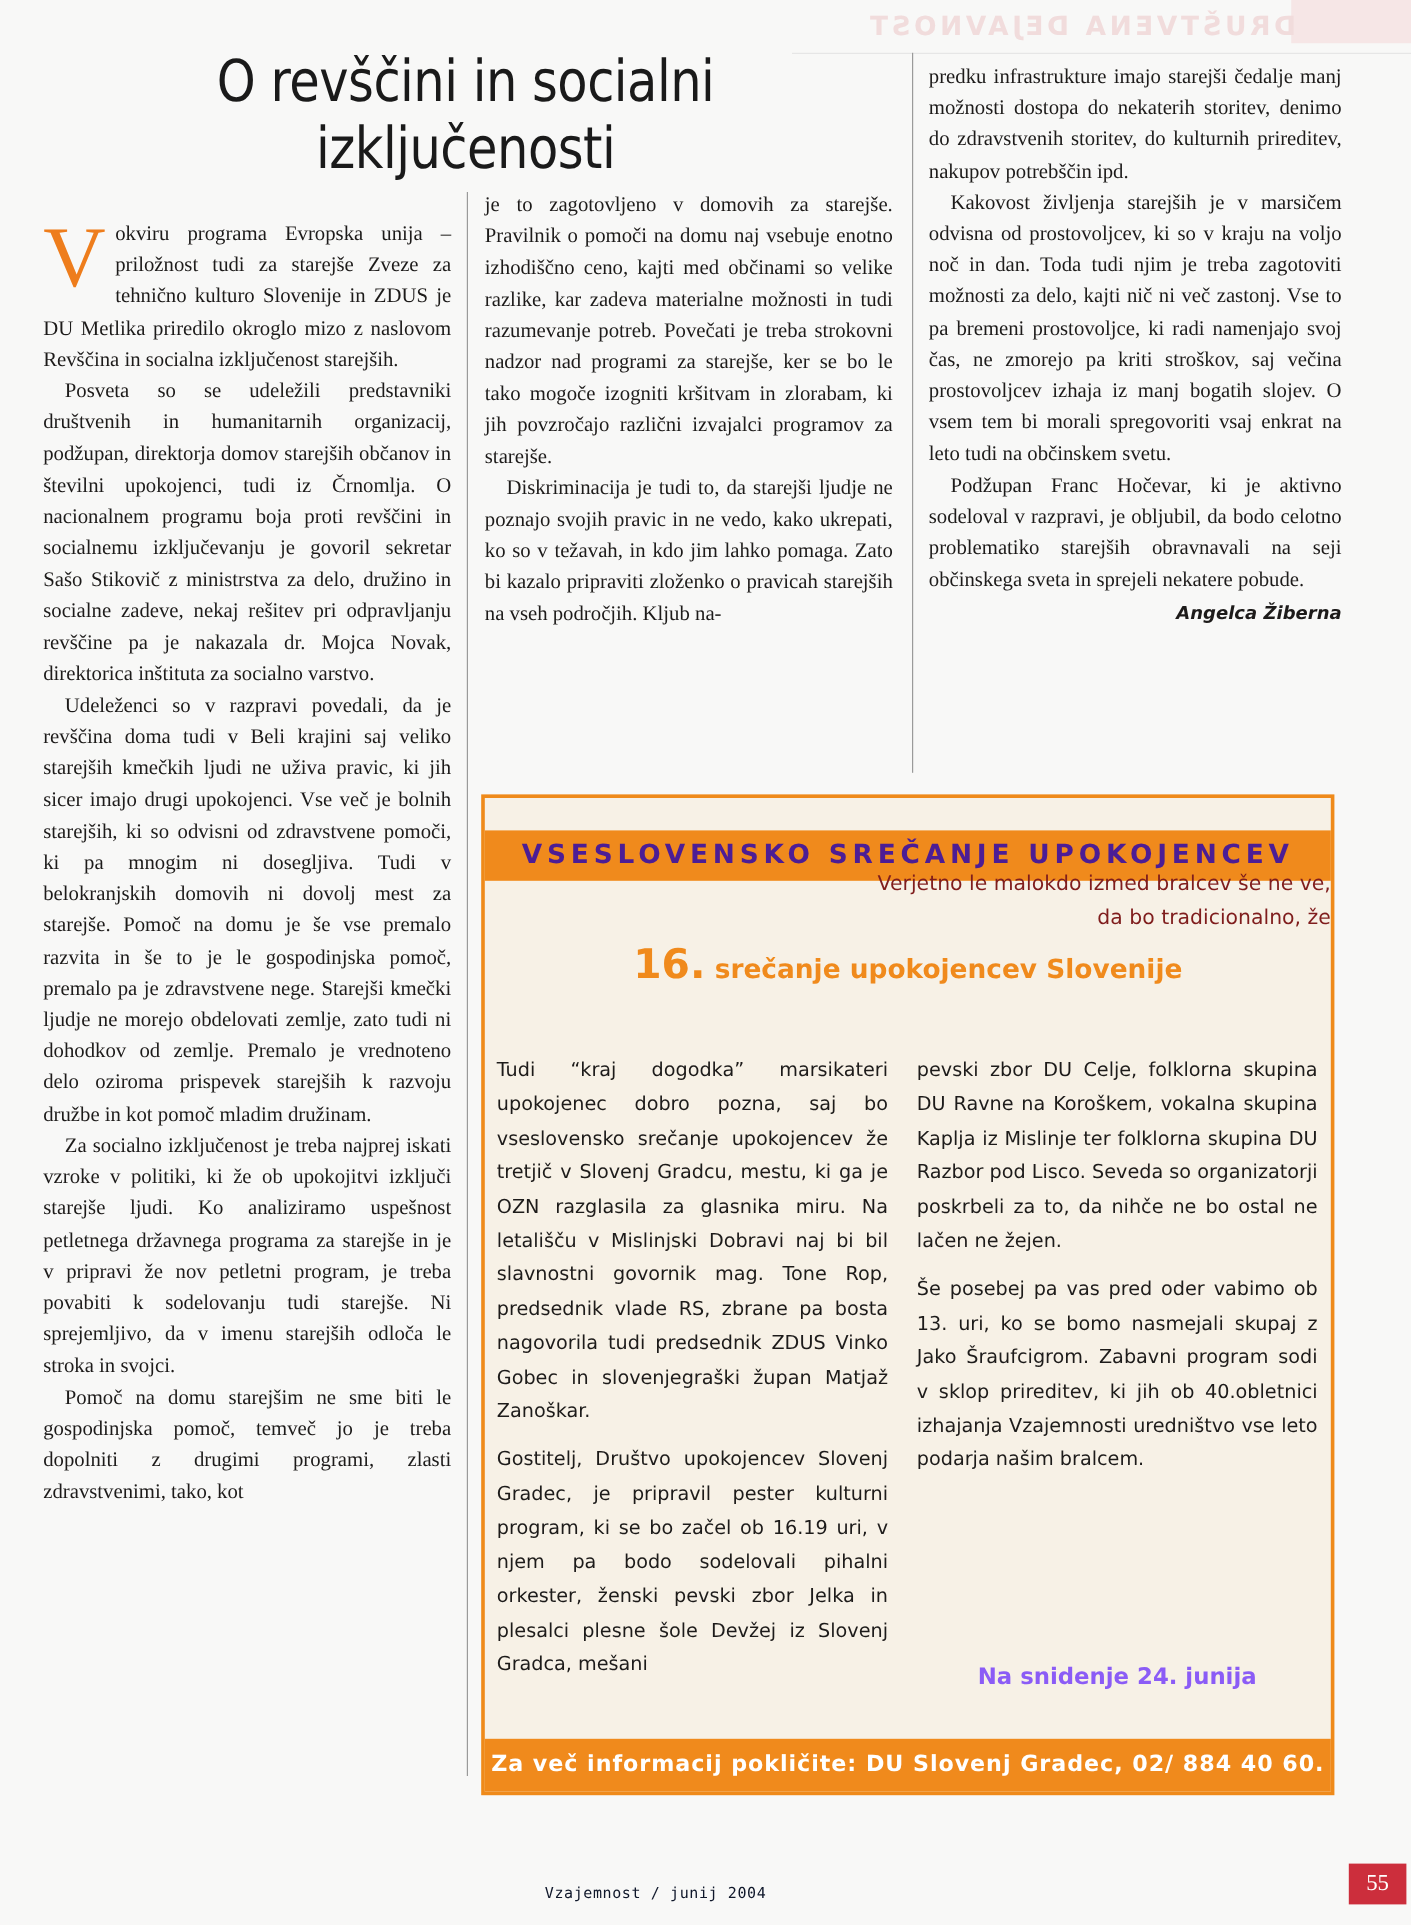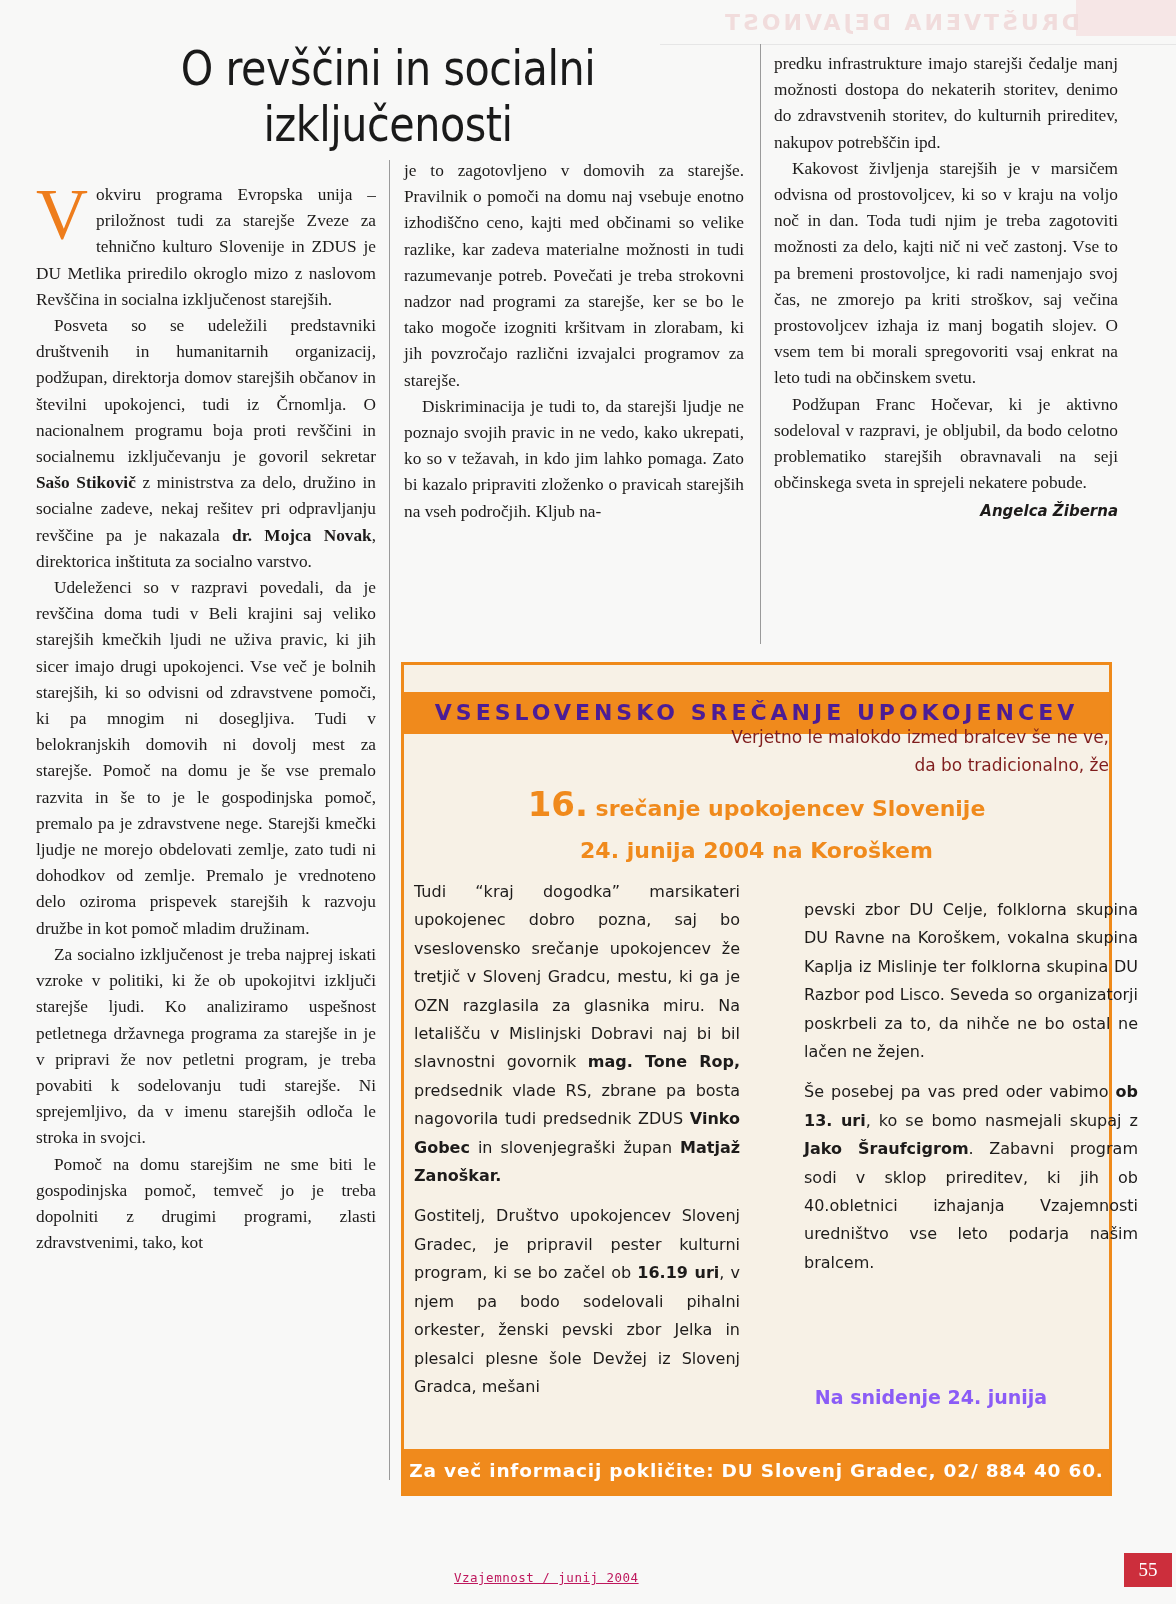--- a/index.html
+++ b/index.html
@@ -51,21 +51,21 @@
     .col3 { left: 774px; top: 51px; width: 344px; }
 
     .vrule { position: absolute; width: 1px; background: #9a9a9a; }
     .vrule1 { left: 389px; top: 160px; height: 1320px; }
     .vrule2 { left: 760px; top: 44px; height: 600px; }
 
     .dropcap {
       float: left; font-size: 72px; line-height: 56px; color: #ee7d1c;
       margin: 4px 8px 0 0; font-family: "Liberation Serif", serif;
     }
-    b { font-weight: bold; }
+    b { font-weight: normal; }
 
     .byline {
       text-align: right; font-family: "DejaVu Sans", sans-serif;
       font-style: italic; font-weight: bold; font-size: 15px;
       margin-top: 2px;
     }
 
     
     .box {
       position: absolute; left: 401px; top: 662px; width: 711px; height: 834px;
@@ -94,33 +94,32 @@
       font-weight: bold; color: #f08a1c; font-size: 22px; line-height: 42px;
     }
     .big16 { font-size: 34px; }
     .box-col {
       position: absolute; font-family: "DejaVu Sans", sans-serif;
       font-size: 16px; line-height: 28.4px; text-align: justify;
       color: #1d1b1a;
     }
     .box-col p { margin-bottom: 12px; }
     .box-col1 { left: 10px; top: 213px; width: 326px; }
-    .box-col2 { left: 360px; top: 231px; width: 334px; margin-left: 40px; }
+    .box-col2 { left: 360px; top: 213px; width: 334px; }
     .box-closing {
       position: absolute; left: 360px; top: 718px; width: 334px;
       text-align: center; color: #8b5cf6; font-family: "DejaVu Sans", sans-serif;
       font-weight: bold; font-size: 19px; line-height: 28px;
     }
 
     
     .footer-text {
       position: absolute; left: 454px; top: 1570px;
-      font-family: "DejaVu Sans Mono", monospace; font-size: 12.5px; color: #be185d;
+      font-family: "DejaVu Sans Mono", monospace; font-size: 12.5px; color: #0f172a;
       letter-spacing: 0.5px;
-      text-decoration: underline;
     }
     .page-num {
       position: absolute; left: 1124px; top: 1553px; width: 48px; height: 34px;
       background: #cc2e3c; color: #fff; font-size: 19px;
       font-family: "Liberation Serif", serif; text-align: center; line-height: 34px;
     }
   </style>
 </head>
 <body>
 
@@ -165,21 +164,20 @@
   <div class="box">
     <div class="box-header">VSESLOVENSKO SREČANJE UPOKOJENCEV</div>
 
     <div class="box-intro">
       <div>Verjetno le malokdo izmed bralcev še ne ve,</div>
       <div>da bo tradicionalno, že</div>
     </div>
 
     <div class="box-headline">
       <div><span class="big16">16.</span><span> srečanje upokojencev Slovenije</span></div>
-      <div>24. junija 2004 na Koroškem</div>
     </div>
 
     <div class="box-col box-col1">
       <p>
         <span>Tudi “kraj dogodka” marsikateri upokojenec dobro pozna, saj bo vseslovensko srečanje upokojencev že tretjič v Slovenj Gradcu, mestu, ki ga je OZN razglasila za glasnika miru. Na letališču v Mislinjski Dobravi naj bi bil slavnostni govornik </span><b>mag. Tone Rop,</b><span> predsednik vlade RS, zbrane pa bosta nagovorila tudi predsednik ZDUS </span><b>Vinko Gobec</b><span> in slovenjegraški župan </span><b>Matjaž Zanoškar.</b>
       </p>
       <p>
         <span>Gostitelj, Društvo upokojencev Slovenj Gradec, je pripravil pester kulturni program, ki se bo začel ob </span><b>16.19 uri</b><span>, v njem pa bodo sodelovali pihalni orkester, ženski pevski zbor Jelka in plesalci plesne šole Devžej iz Slovenj Gradca, mešani</span>
       </p>
     </div>

